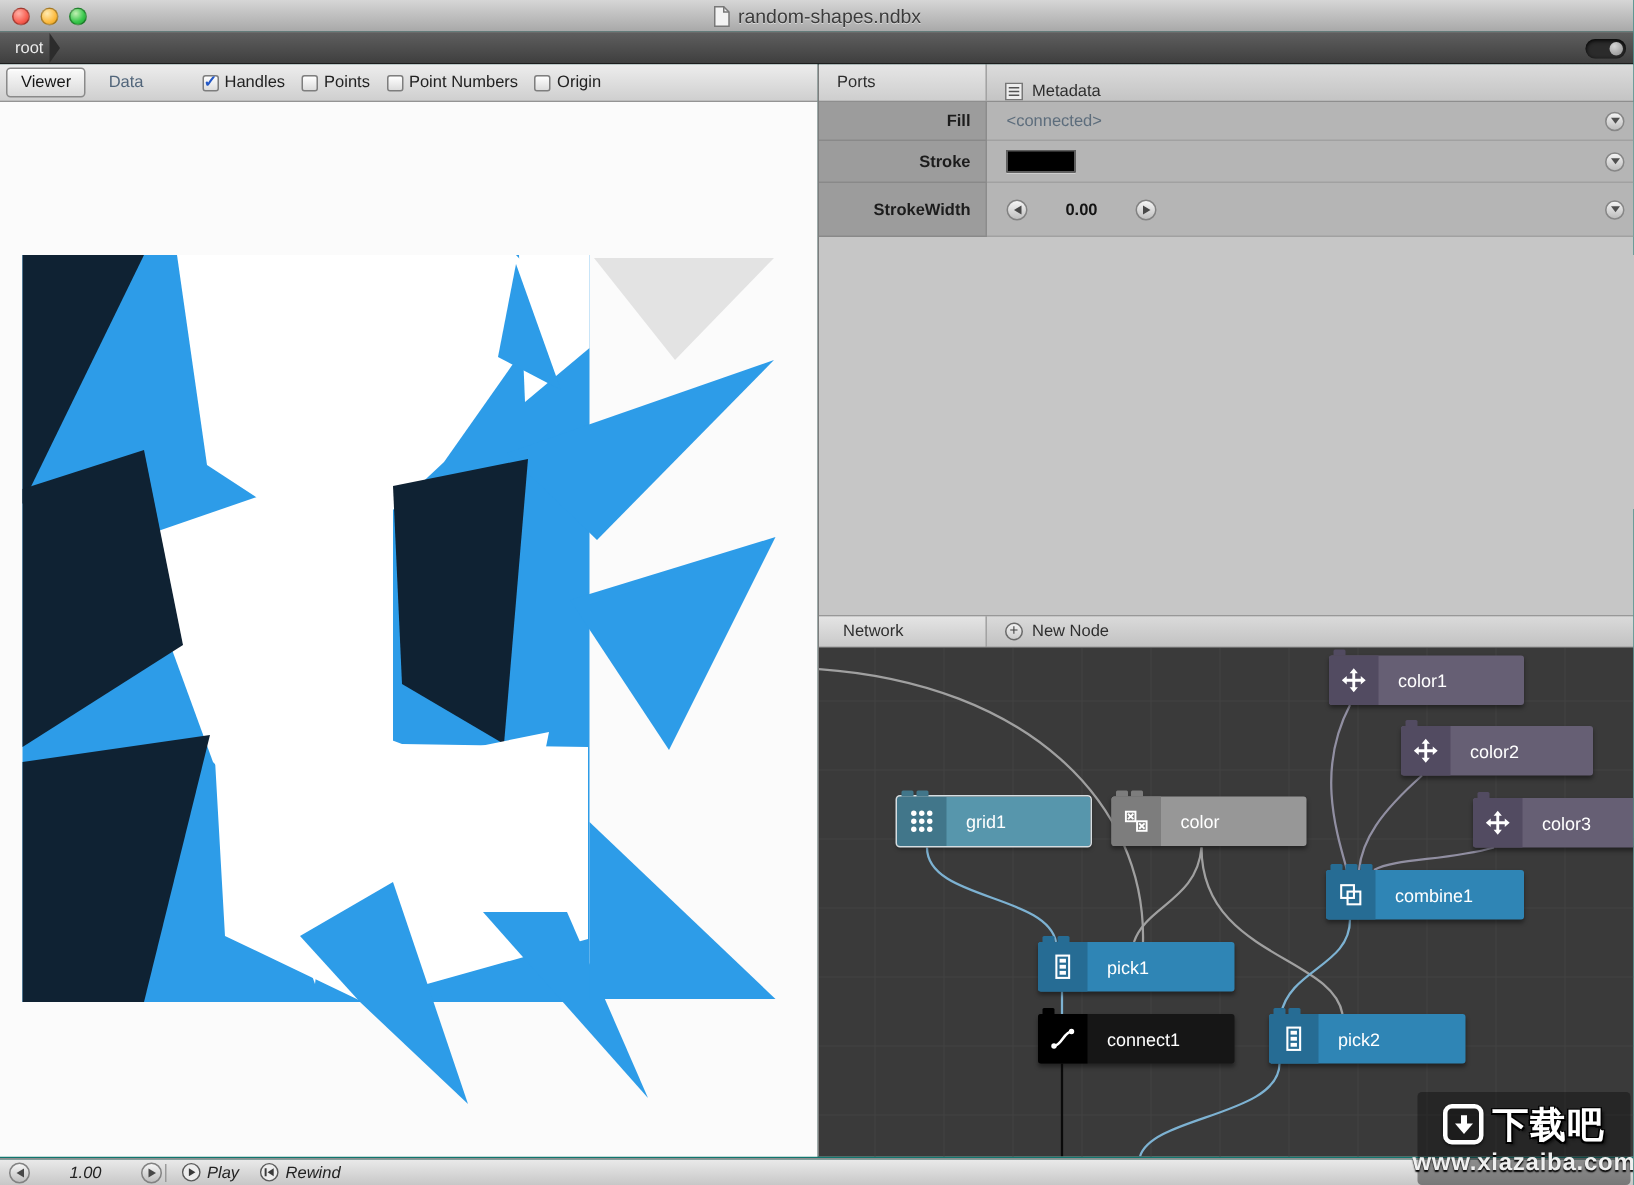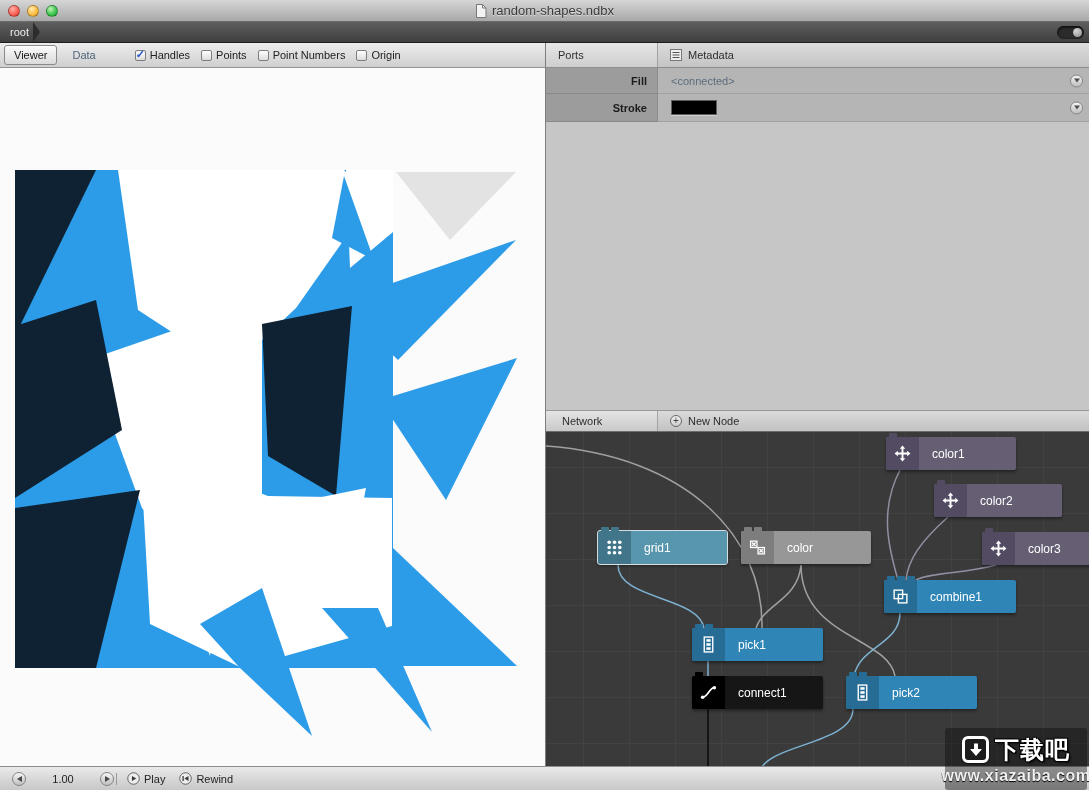--- a/index.html
+++ b/index.html
@@ -49,21 +49,21 @@
   .viewer-canvas svg { position:absolute; top:0; left:0; }
 
   .v-divider { position:absolute; top:43px; bottom:19px; left:545px; width:1px; background:#7d7d7d; z-index:5; }
 
   
   .right-pane { position:absolute; top:43px; left:546px; right:0; bottom:19px; background:#c6c6c6; }
   .ports-header { position:absolute; top:0; left:0; right:0; height:25px; display:flex;
     border-bottom:1px solid #8e8e8e; font-size:11px; color:#2e2e2e; }
   .ph-left { width:112px; display:flex; align-items:center; padding-left:12px;
     background:linear-gradient(#e6e6e6,#cecece); border-right:1px solid #a3a3a3; }
-  .ph-right { flex:1; display:flex; align-items:center; gap:6px; padding-left:12px;
+  .ph-right { flex:1; display:flex; align-items:flex-end; gap:6px; padding-left:12px;
     background:linear-gradient(#dcdcdc,#c4c4c4); }
 
   .ports-body { position:absolute; top:25px; left:0; right:0; height:342px; background:#c6c6c6; }
   .port-row { display:flex; position:relative; }
   .port-label { width:112px; background:#9c9c9c; border-bottom:1px solid #898989; border-right:1px solid #8c8c8c;
     display:flex; align-items:center; justify-content:flex-end; padding-right:10px;
     font-size:11px; font-weight:bold; color:#1c1c1c; }
   .port-value { flex:1; background:#b5b5b5; border-bottom:1px solid #a1a1a1;
     display:flex; align-items:center; padding-left:13px; position:relative; font-size:11px; color:#333; }
   .row-fill  .port-label, .row-fill  .port-value { height:26px; }
@@ -101,23 +101,23 @@
   .node { position:absolute; height:33px; display:flex; align-items:stretch; border-radius:2px;
     font-size:12px; color:#fff; box-shadow:0 2px 3px rgba(0,0,0,.4); }
   .node.selected { outline:1px solid #d6dde1; }
   .node-icon { width:33px; flex:none; display:flex; align-items:center; justify-content:center;
     border-radius:2px 0 0 2px; }
   .node-label { display:flex; align-items:center; padding:0 13px; white-space:nowrap; }
   .node-ports { position:absolute; top:-4px; left:3px; display:flex; gap:2px; }
   .node-port { width:8px; height:4px; border-radius:1px 1px 0 0; }
 
   
-  .bottom-bar { position:absolute; left:0; right:0; bottom:0; height:24px;
+  .bottom-bar { position:absolute; left:0; right:0; bottom:0; height:18px;
     background:linear-gradient(#eaeaea,#c7c7c7); border-top:1px solid #8d8d8d;
-    display:flex; align-items:center; padding-left:12px; font-size:11px; color:#222; z-index:10; }
+    display:flex; align-items:center; padding-left:6px; font-size:11px; color:#222; z-index:10;font-style:italic; }
   .bar-btn { display:flex; align-items:center; gap:4px; margin-right:14px; }
   .bar-divider { width:1px; height:12px; background:#9b9b9b; margin:0 10px 0 2px; }
   .frame-value { width:66px; text-align:center; }
 
   
   .watermark { position:absolute; right:2px; bottom:0; width:142px; height:62px; z-index:60;
     background:rgba(12,12,12,.42); border-radius:3px; color:#fff;
     display:flex; flex-direction:column; align-items:center; justify-content:center; gap:1px; }
   .wm-row { display:flex; align-items:center; gap:6px; }
   .wm-logo { width:27px; height:27px; border:3px solid #fff; border-radius:6px;
@@ -226,20 +226,35 @@
         <div class="port-label">Fill</div>
         <div class="port-value">
           <span class="connected-text">&lt;connected&gt;</span>
           <span class="expander"></span>
         </div>
       </div>
       <div class="port-row row-stroke">
         <div class="port-label">Stroke</div>
         <div class="port-value">
           <span class="swatch" style="background: rgb(0, 0, 0);"></span>
+          <span class="expander"></span>
+        </div>
+      </div>
+      <div class="port-row row-sw">
+        <div class="port-label">StrokeWidth</div>
+        <div class="port-value">
+          <span class="stepper">
+            <span class="arrow-btn">
+                <span class="tri-l"></span>
+              </span>
+            <span class="value">0.00</span>
+            <span class="arrow-btn">
+                <span class="tri-r"></span>
+              </span>
+          </span>
           <span class="expander"></span>
         </div>
       </div>
     </div>
 
     <div class="network-header">
       <div class="nh-left">
         <span>Network</span>
       </div>
       <div class="nh-right">

